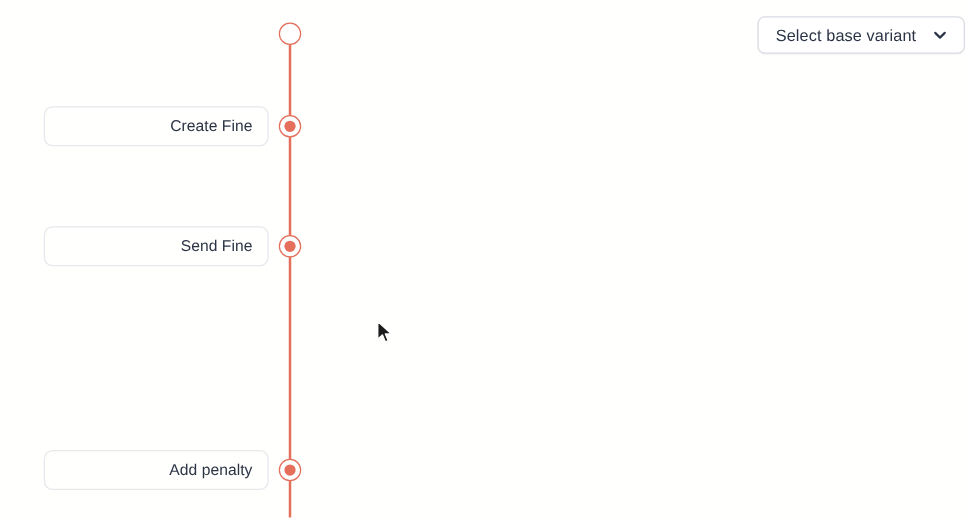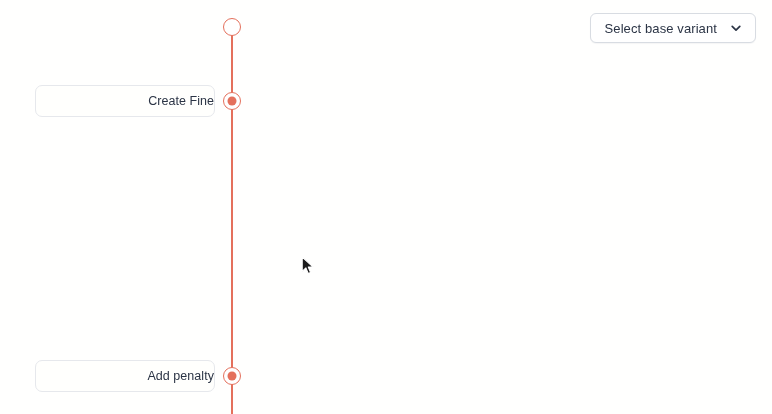--- a/index.html
+++ b/index.html
@@ -20,21 +20,20 @@
   
   .toolbar {
     position: absolute;
     top: 0;
     right: 0;
     width: 300px;
     height: 56px;
     display: flex;
     align-items: center;
     justify-content: flex-end;
-    padding-right: 16px;
   }
   .select-btn {
     display: inline-flex;
     align-items: center;
     gap: 13px;
     height: 30px;
     padding: 0 13px 0 14px;
     background: #ffffff;
     border: 1px solid #d8dce2;
     border-radius: 6px;
@@ -93,20 +92,21 @@
     left: 35px;
     top: 0;
     width: 180px;
     height: 32px;
     background: #fffffd;
     border: 1px solid #e6e8ec;
     border-radius: 7px;
     display: flex;
     align-items: center;
     justify-content: flex-end;
+    padding-right: 12px;
     cursor: pointer;
   }
   .node-label {
     font-size: 12.5px;
     line-height: 1;
     color: #2b3445;
     white-space: nowrap;
     letter-spacing: 0.05px;
   }
   .marker {
@@ -164,20 +164,26 @@
 
   <div class="start-node"></div>
 
   <div class="row" style="top:85px;">
     <div class="node-box">
       <span class="node-label">Create Fine</span>
     </div>
     <div class="marker"></div>
   </div>
 
+  <div class="row" style="top:181px;">
+    <div class="node-box">
+      <span class="node-label">Send Fine</span>
+    </div>
+    <div class="marker"></div>
+  </div>
 
 
   <div class="row" style="top:360px;">
     <div class="node-box">
       <span class="node-label">Add penalty</span>
     </div>
     <div class="marker"></div>
   </div>
 
 </div>

